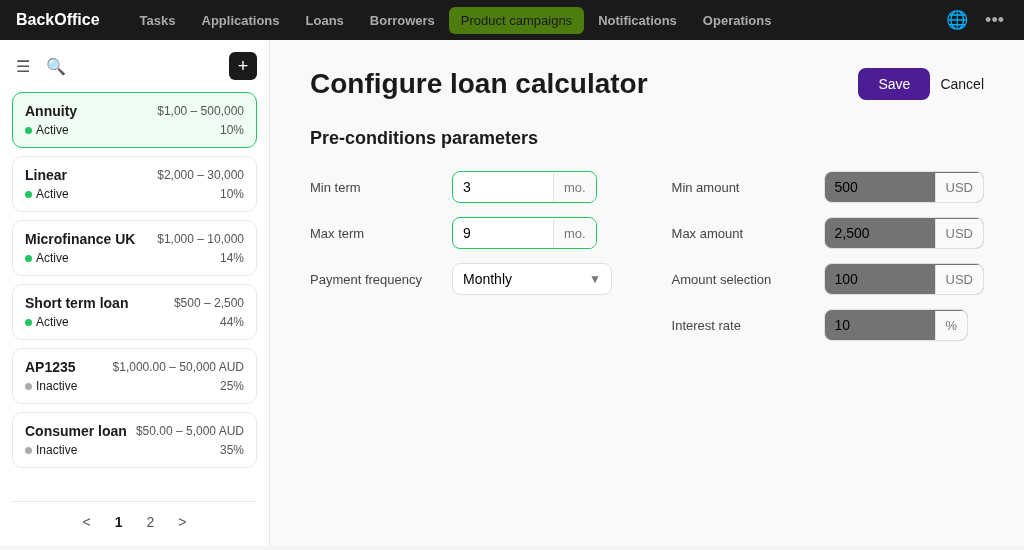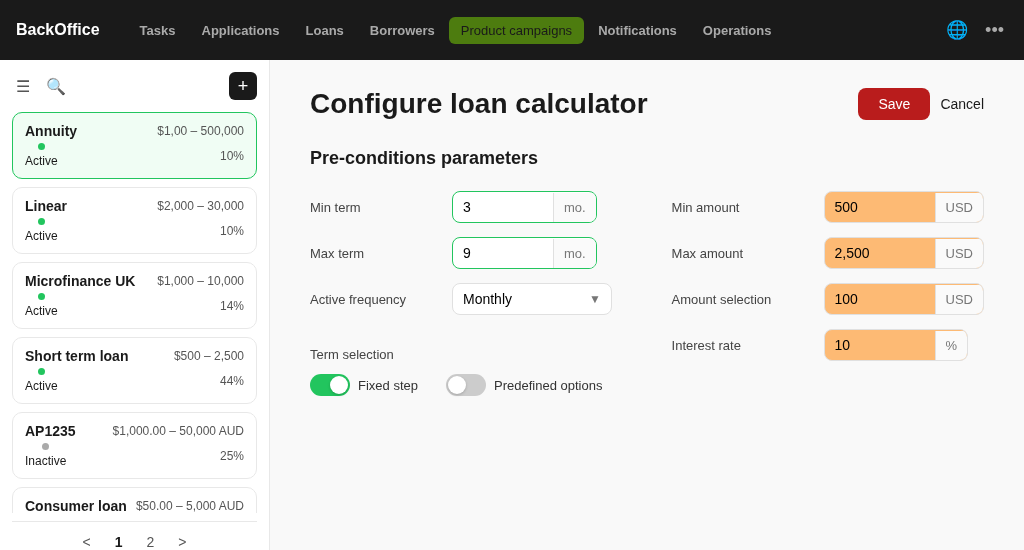--- a/index.html
+++ b/index.html
@@ -4,21 +4,21 @@
   <style>
     * { box-sizing: border-box; margin: 0; padding: 0; }
     body { font-family: -apple-system, BlinkMacSystemFont, 'Segoe UI', sans-serif; background: #f5f5f5; font-size: 14px; color: #1a1a1a; }
 
     
     .navbar {
       background: #1a1a1a;
       display: flex;
       align-items: center;
       padding: 0 16px;
-      height: 60px;
+      height: 40px;
       gap: 4px;
     }
     .navbar-brand {
       color: #fff;
       font-weight: 700;
       font-size: 16px;
       margin-right: 24px;
       white-space: nowrap;
     }
     .nav-links {
@@ -130,21 +130,20 @@
       display: flex;
       justify-content: space-between;
       align-items: center;
       margin-top: 4px;
     }
     .loan-status {
       display: flex;
       align-items: center;
       gap: 4px;
       font-size: 12px;
-      flex-direction: column;
     }
     .status-dot {
       width: 7px;
       height: 7px;
       border-radius: 50%;
       display: inline-block;
     }
     .status-dot.active { background: #22c55e; }
     .status-dot.inactive { background: #aaa; }
     .loan-rate {
@@ -178,21 +177,21 @@
     .main-title {
       font-size: 28px;
       font-weight: 700;
     }
     .main-actions {
       display: flex;
       gap: 10px;
       align-items: center;
     }
     .btn-save {
-      background: #b91c1c;
+      background: #4c1d95;
       color: #fff;
       border: none;
       border-radius: 8px;
       padding: 8px 20px;
       font-size: 14px;
       font-weight: 500;
       cursor: pointer;
     }
     .btn-cancel {
       background: none;
@@ -332,21 +331,21 @@
       font-size: 13px;
       color: #444;
       flex-shrink: 0;
     }
     .input-group-right {
       display: flex;
       align-items: center;
       border: 1.5px solid #e0e0e0;
       border-radius: 8px;
       overflow: hidden;
-      background: #fdba74;
+      background: #737373;
     }
     .input-group-right input {
       border: none;
       outline: none;
       padding: 7px 10px;
       font-size: 14px;
       width: 110px;
       background: transparent;
     }
     .input-suffix-right {
@@ -524,51 +523,32 @@
 
           <div class="form-row">
             <span class="form-label">Max term</span>
             <div class="input-group focused">
               <input type="text" value="9" style="">
               <span class="input-suffix">mo.</span>
             </div>
           </div>
 
           <div class="form-row">
-            <span class="form-label">Active frequency</span>
+            <span class="form-label">Payment frequency</span>
             <div class="select-group">
               <select>
                 <option>Monthly</option>
                 <option>Weekly</option>
                 <option>Bi-weekly</option>
                 <option>Daily</option>
               </select>
               <span class="select-chevron">▼</span>
             </div>
           </div>
 
-          <div class="term-section">
-            <div class="term-section-label">Term selection</div>
-            <div class="toggles-row">
-
-              <div class="toggle-item">
-                <div class="toggle-switch on">
-                  <div class="toggle-knob"></div>
-                </div>
-                <span class="toggle-label">Fixed step</span>
-              </div>
-
-              <div class="toggle-item">
-                <div class="toggle-switch off">
-                  <div class="toggle-knob"></div>
-                </div>
-                <span class="toggle-label">Predefined options</span>
-              </div>
-            </div>
-          </div>
 
         </div>
 
         <div class="form-col" style="padding-left: 40px;">
 
           <div class="form-row">
             <span class="form-right-label">Min amount</span>
             <div class="input-group-right">
               <input type="text" value="500" style="">
               <span class="input-suffix-right">USD</span>

